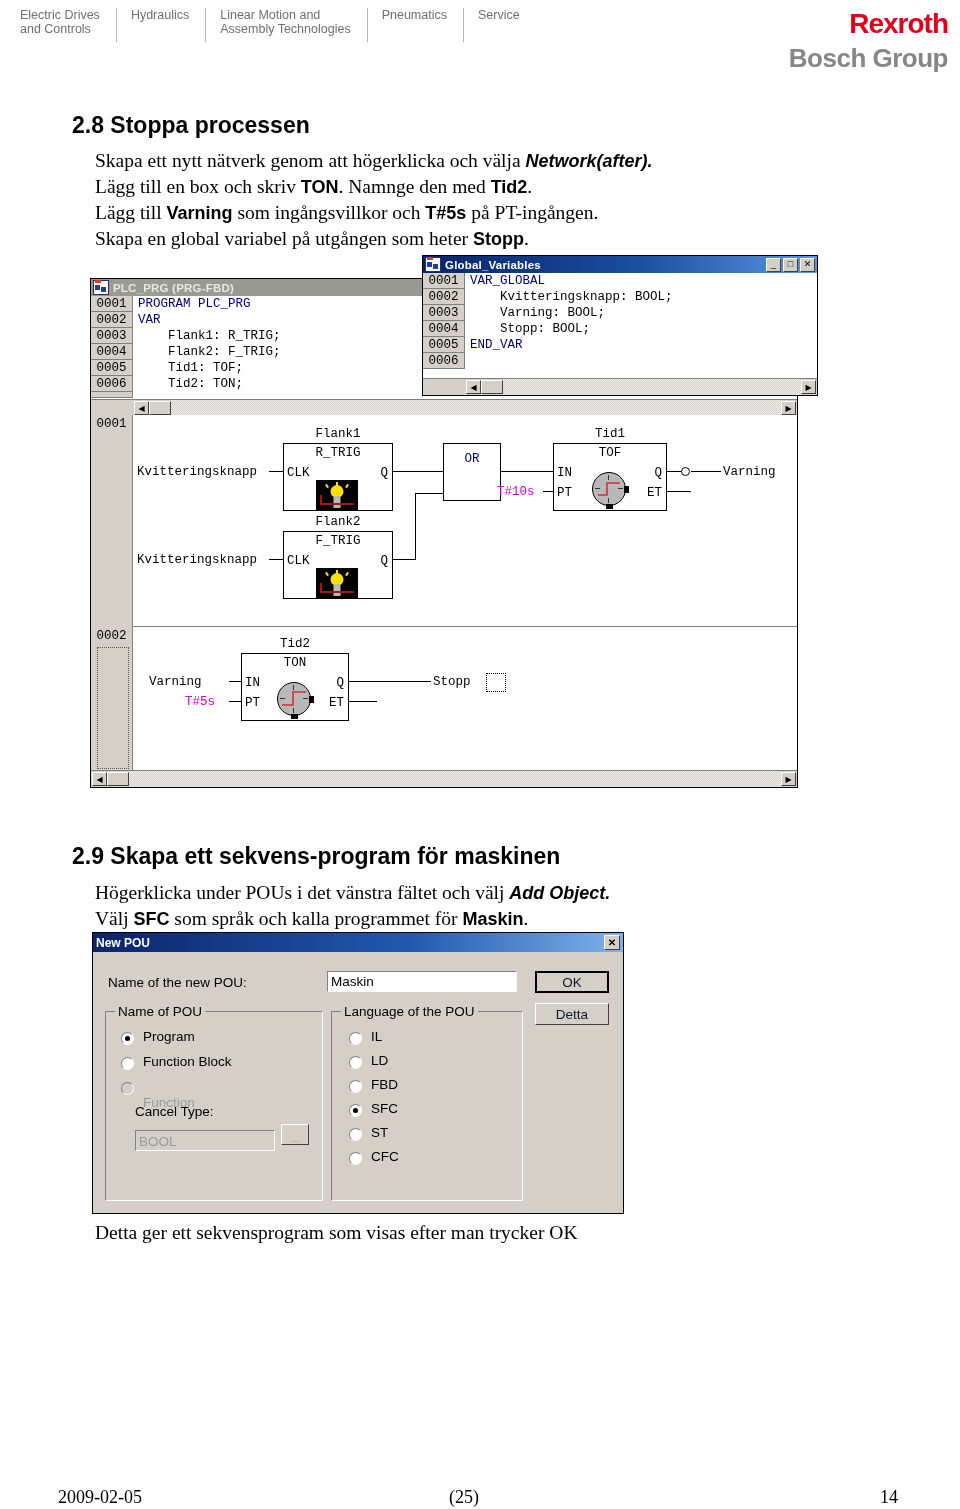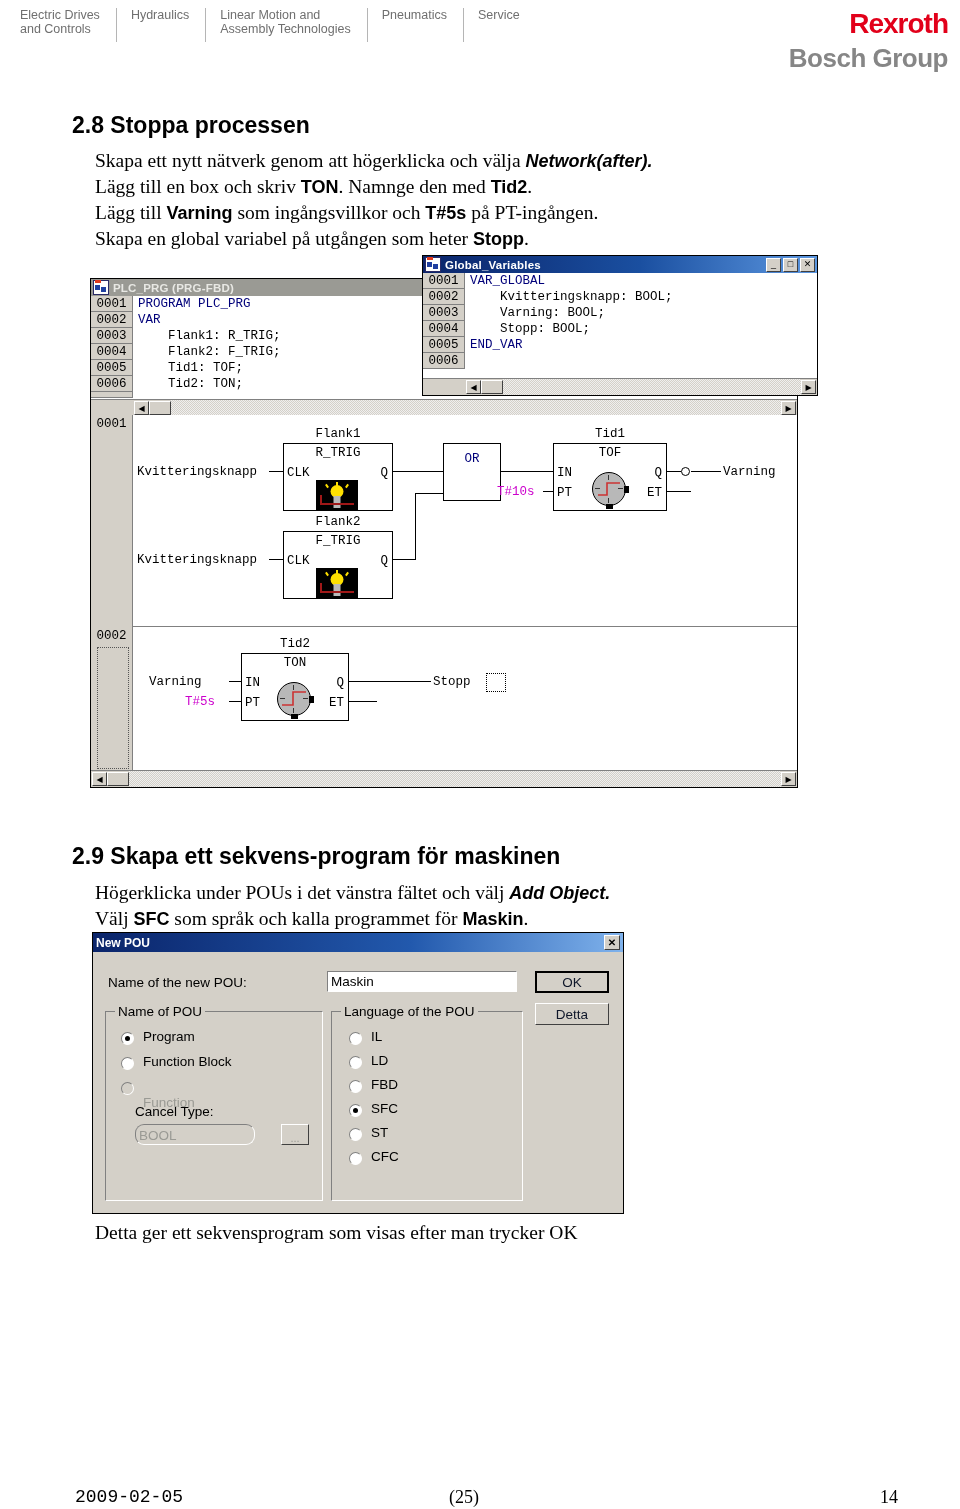--- a/index.html
+++ b/index.html
@@ -108,21 +108,21 @@
   .dbtn.def{border:2px solid #000;}
   .grp{position:absolute;border:1px solid #fff;border-top-color:#808080;border-left-color:#808080;box-sizing:border-box;}
   .grp-lbl{position:absolute;background:#d4d0c8;font-family:"Liberation Sans",sans-serif;font-size:13.5px;padding:0 3px;}
   .radio{position:absolute;width:13px;height:13px;border-radius:50%;background:#fff;
          border:1px solid #808080;border-right-color:#fff;border-bottom-color:#fff;box-sizing:border-box;}
   .radio.sel:after{content:"";position:absolute;left:3px;top:3px;width:5px;height:5px;border-radius:50%;background:#000;}
   .radio.dis{background:#d4d0c8;}
 
   
   .ftr{position:absolute;bottom:22px;left:0;width:960px;font-family:"Liberation Serif",serif;font-size:18px;}
-  .ftr-l{position:absolute;left:75px;font-family:Liberation Mono, monospace;}
+  .ftr-l{position:absolute;left:58px;}
   .ftr-c{position:absolute;left:449px;}
   .ftr-r{position:absolute;left:880px;}
 </style>
 </head>
 <body>
 
 <div class="hdr">
   <div class="hdr-nav">
     <div class="hdr-item">Electric Drives
 and Controls</div>
@@ -378,21 +378,21 @@
   <div class="radio sel" style="left:28px;top:99px;"></div>
   <div class="dlg-lbl" style="left:50px;top:96px;">Program</div>
 
   <div class="radio" style="left:28px;top:124px;"></div>
   <div class="dlg-lbl" style="left:50px;top:121px;">Function Block</div>
 
   <div class="radio dis" style="left:28px;top:149px;"></div>
   <div class="dlg-lbl dim" style="left:50px;top:146px;">Function</div>
 
   <div class="dlg-lbl" style="left:42px;top:171px;">Cancel Type:</div>
-  <div class="txtfield dis" style="left:42px;top:191px;width:120px;height:21px;line-height:17px;border-radius:9px;">BOOL</div>
+  <div class="txtfield dis" style="left:42px;top:197px;width:140px;height:21px;line-height:17px;">BOOL</div>
   <div class="dbtn" style="left:188px;top:191px;width:28px;height:21px;font-size:11px;align-items:flex-end;color:#9a9a94;">...</div>
 
   <div class="grp" style="left:238px;top:78px;width:192px;height:190px;"></div>
   <div class="grp-lbl" style="left:248px;top:71px;">Language of the POU</div>
 
   <div class="radio" style="left:256px;top:99px;"></div>
   <div class="dlg-lbl" style="left:278px;top:96px;">IL</div>
 
   <div class="radio" style="left:256px;top:123px;"></div>
   <div class="dlg-lbl" style="left:278px;top:120px;">LD</div>

